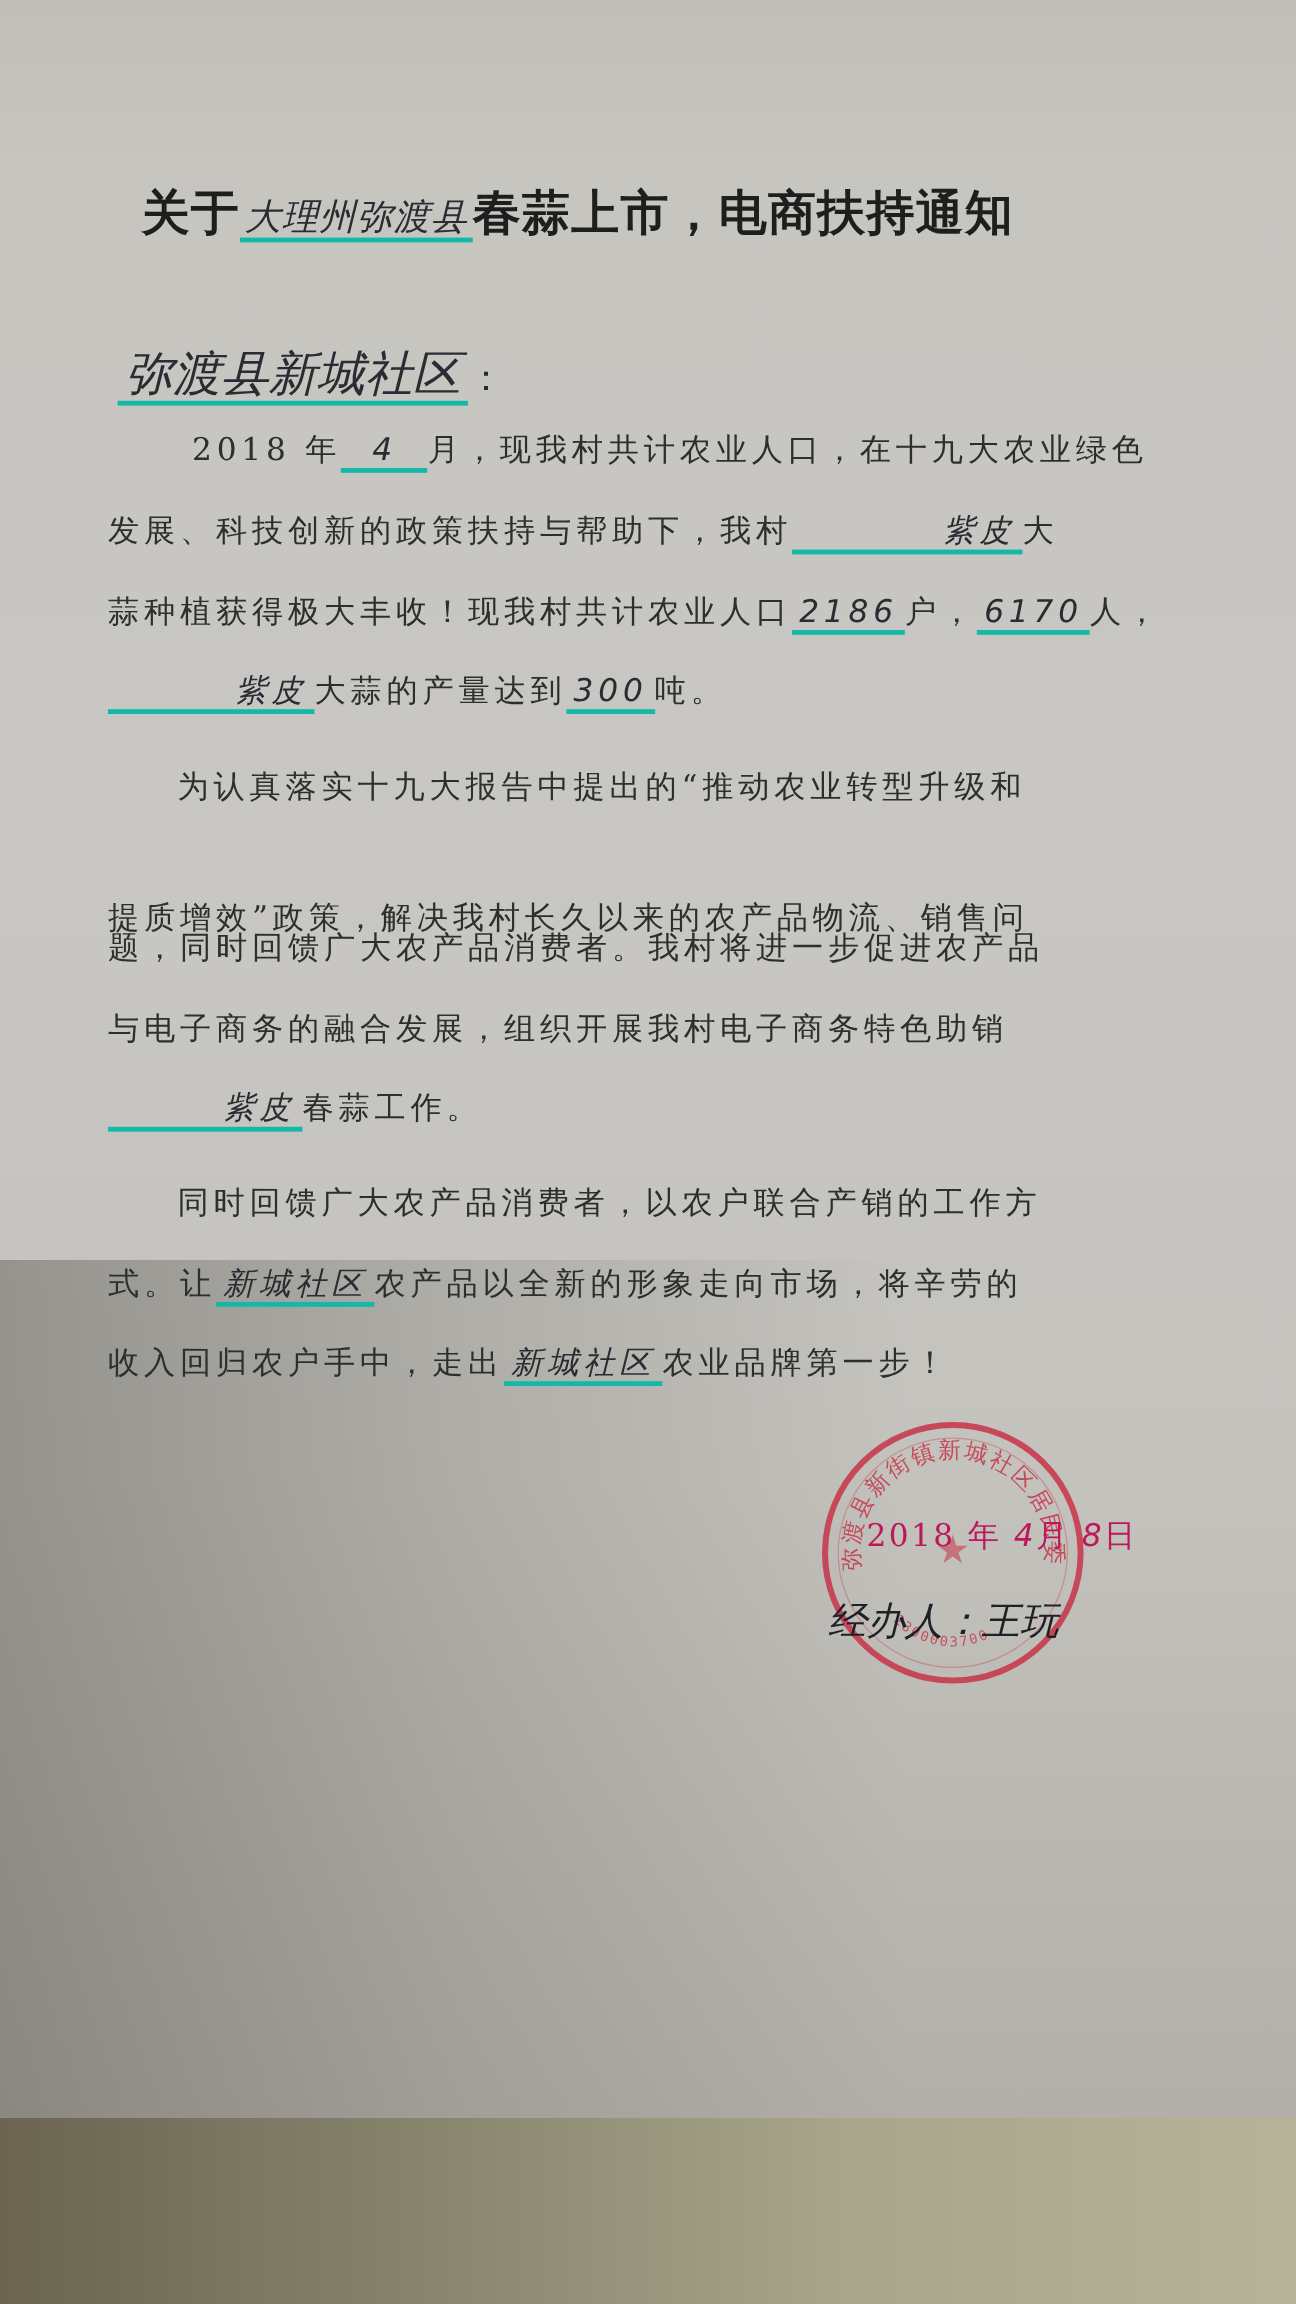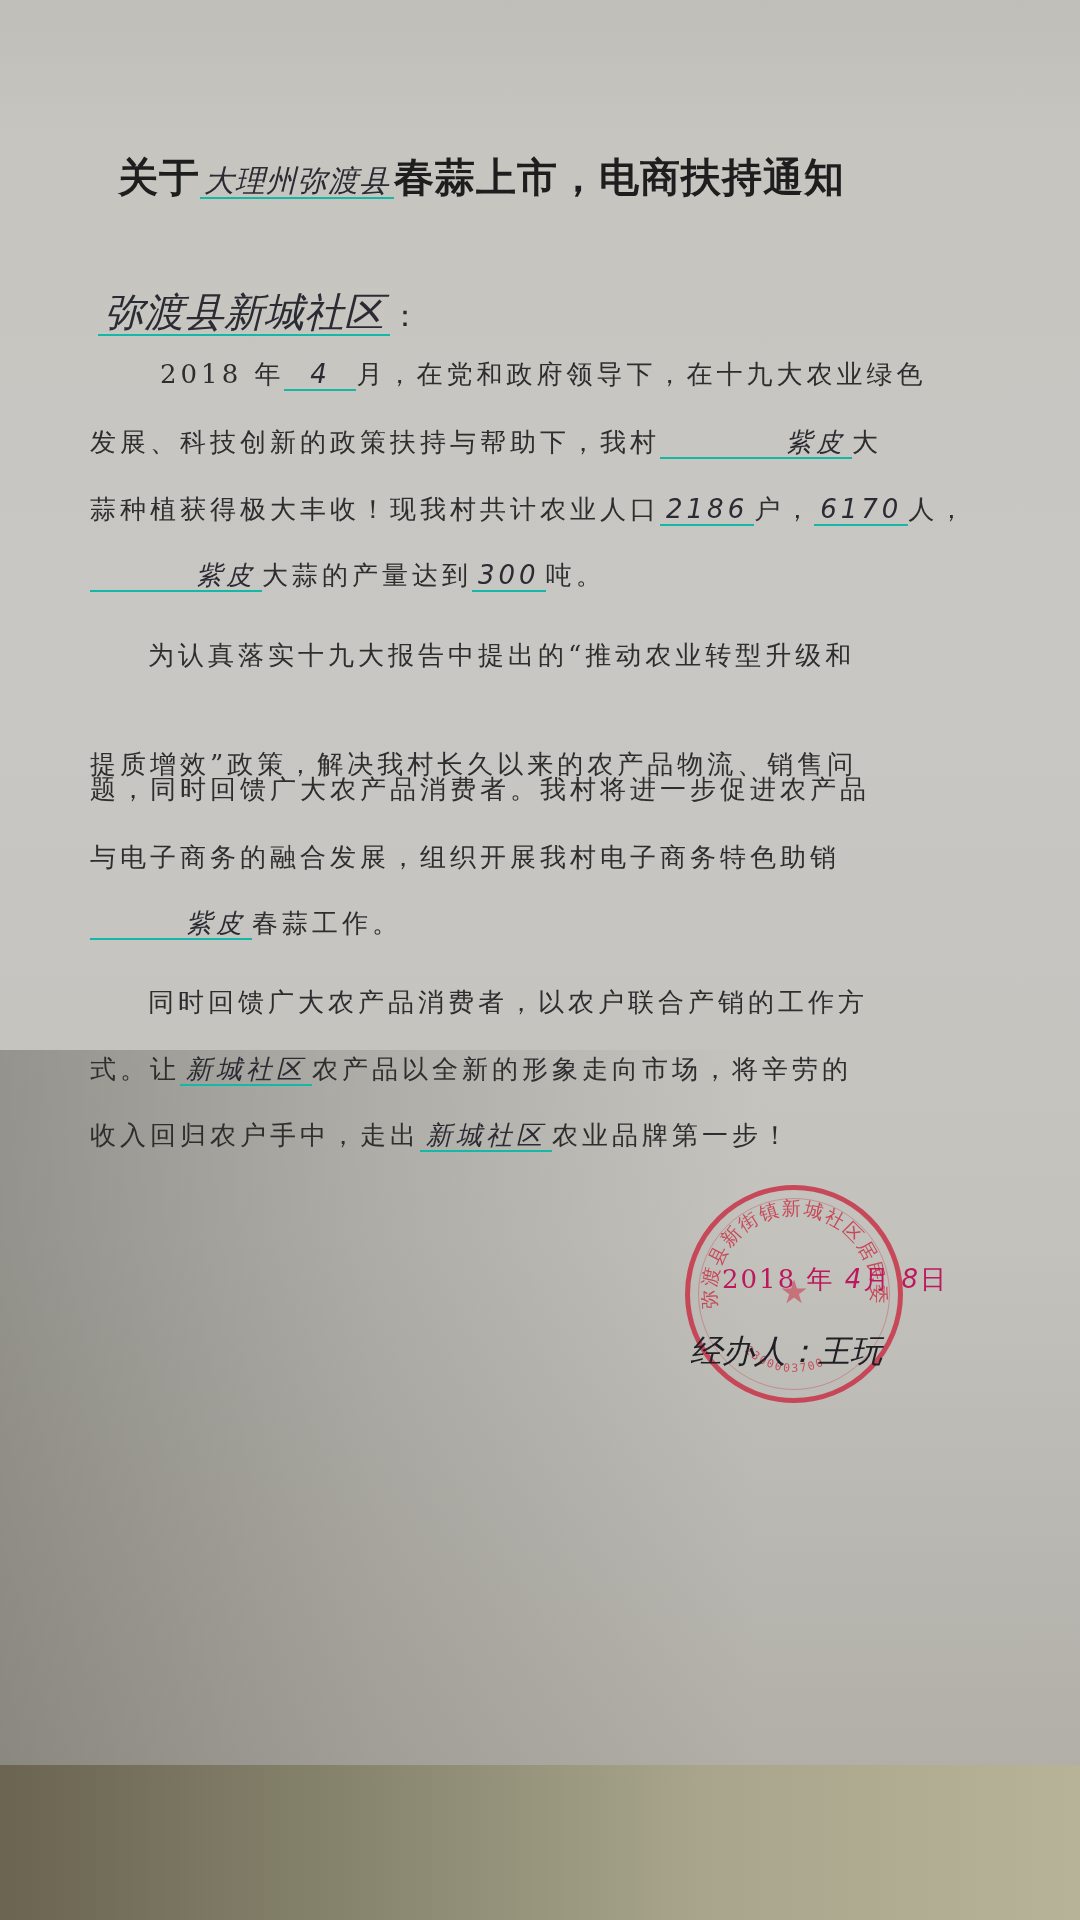--- a/index.html
+++ b/index.html
@@ -22,21 +22,21 @@
     background: linear-gradient(90deg, #6a6450 0%, #85826c 30%, #a8a58c 65%, #b7b398 100%);
   }
   .title {
     position: absolute; left: 118px; top: 150px; width: 880px;
     font-size: 40px; font-weight: bold; letter-spacing: 1px; color: #1e1e1e;
     white-space: nowrap;
   }
   .hand {
     font-family: "DejaVu Sans", sans-serif; font-weight: normal;
     color: #2b2b33; font-style: italic;
-    border-bottom: 2px solid #14b8a6; display: inline-block;
+    border-bottom: 4px solid #14b8a6; display: inline-block;
     padding: 0 6px; line-height: 1.1;
   }
   .title .hand { font-size: 30px; padding: 0 4px; }
   .line {
     position: absolute; left: 90px; width: 880px; font-size: 26px;
     letter-spacing: 4px; white-space: nowrap; color: #2e2e2e;
   }
   .addressee { position: absolute; left: 98px; top: 290px; font-size: 30px; }
   .blank-wide { min-width: 150px; text-align: right; }
   .blank-med { min-width: 110px; }
@@ -73,21 +73,21 @@
 
 <div class="title">
   <span>关于</span><span class="hand">大理州弥渡县</span><span>春蒜上市，电商扶持通知</span>
 </div>
 
 <div class="addressee">
   <span class="hand" style="font-size:40px; min-width:280px;">弥渡县新城社区</span><span>：</span>
 </div>
 
 <div class="line" style="top:357px; left:160px;">
-  <span>2018 年</span><span class="hand blank-sm">4</span><span>月，在党和政府领导下，在十九大农业绿色</span>
+  <span>2018 年</span><span class="hand blank-sm">4</span><span>月，现我村共计农业人口，在十九大农业绿色</span>
 </div>
 <div class="line" style="top:425px;">
   <span>发展、科技创新的政策扶持与帮助下，我村</span><span class="hand blank-wide" style="min-width:180px;">紫皮</span><span>大</span>
 </div>
 <div class="line" style="top:492px;">
   <span>蒜种植获得极大丰收！现我村共计农业人口</span><span class="hand blank-sm">2186</span><span>户，</span><span class="hand blank-sm">6170</span><span>人，</span>
 </div>
 <div class="line" style="top:558px;">
   <span class="hand blank-wide" style="min-width:160px;">紫皮</span><span>大蒜的产量达到</span><span class="hand blank-sm">300</span><span>吨。</span>
 </div>

